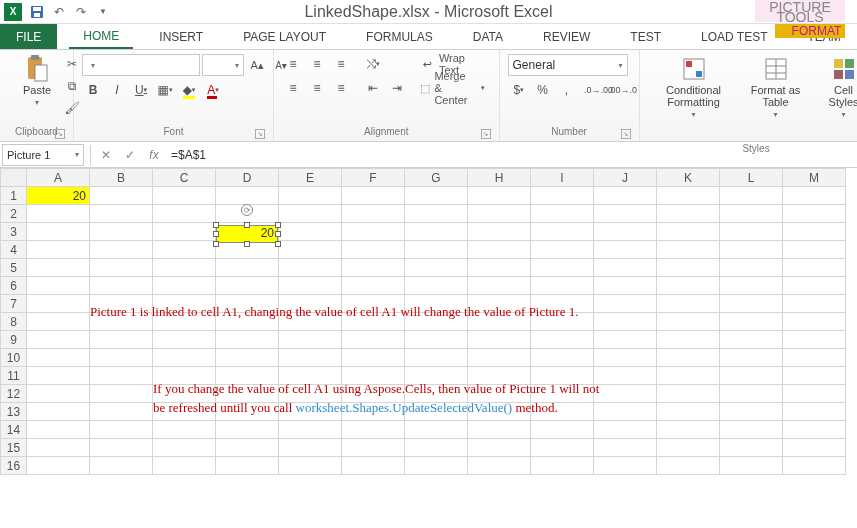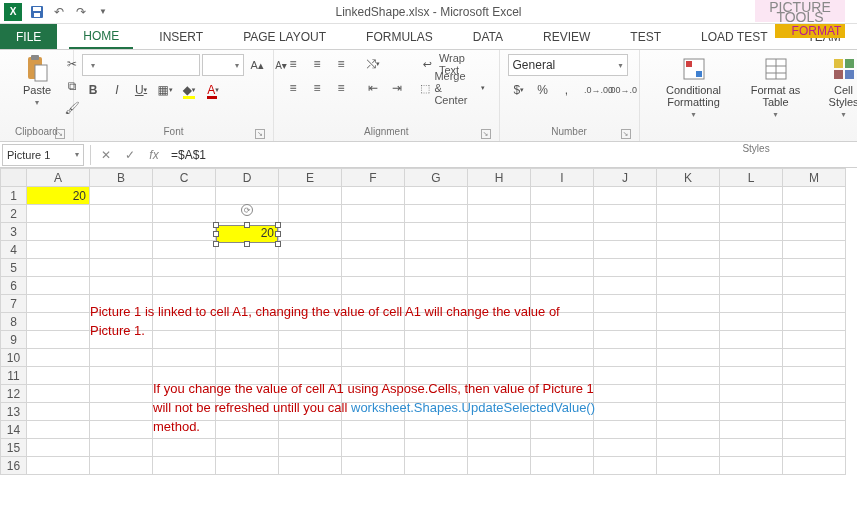--- a/index.html
+++ b/index.html
@@ -2,21 +2,21 @@
 <html><head>
 <meta charset="utf-8">
 <style>
   * { box-sizing: border-box; margin: 0; padding: 0; }
   body { font-family: "Segoe UI", Tahoma, sans-serif; font-size: 12px; background: #fff; color: #333; width: 857px; height: 528px; overflow: hidden; position: relative; }
   
   
   .qat { height: 24px; background: #fff; display: flex; align-items: center; position: relative; border-bottom: 1px solid #e0e0e0; }
   .qat .appicon { width: 18px; height: 18px; margin: 0 4px; background: #107c41; display:flex; align-items:center; justify-content:center; color:#fff; font-weight:bold; font-size:10px; }
   .qat .qbtn { width: 22px; height: 22px; display:flex; align-items:center; justify-content:center; color:#666; font-size:12px; cursor:pointer; }
-  .qat .title { position: absolute; left: 50%; transform: translateX(-50%); font-size: 12px; color:#555; }
+  .qat .title { position: absolute; left: 50%; transform: translateX(-50%); font-size: 16px; color:#555; }
   .qat .ptools { position: absolute; right: 12px; top:0; height:24px; text-align:center; }
   .qat .ptools .lbl { font-size: 14px; color:#888; line-height:10px; padding-top:2px; background:#fbe6f3; width:90px; }
   
   
   .tabs { height: 26px; background: #fff; display:flex; align-items:stretch; border-bottom: 1px solid #d0d0d0; position:relative;gap:12px; }
   .tab { padding: 0 14px; display:flex; align-items:center; font-size:12px; color:#444; cursor:pointer; }
   .tab.file { background:#217346; color:#fff; padding: 0 16px; }
   .tab.active { color:#217346; border-bottom:2px solid #217346; }
   .tab.context { background:#eab308; color:#b81b8f; position:absolute; right:12px; width:70px; justify-content:center;padding-left:27px; }
   
@@ -52,21 +52,21 @@
   .grid table { border-collapse:collapse; table-layout:fixed; }
   .grid th, .grid td { border:1px solid #d5d5d5; font-size:12px; color:#333; }
   .grid th { background:#f3f3f3; font-weight:normal; color:#555; height:18px; }
   .grid th.colh { width:63px; }
   .grid th.rowh { width:26px; background:#f3f3f3; text-align:center; }
   .grid td { width:63px; height:18px; padding:0 3px; text-align:right; vertical-align:middle; }
   .grid .corner { width:26px; height:18px; background:#f0f0f0; }
   .grid .ylw { background:#ffff00; }
   .handle { position:absolute; width:6px; height:6px; background:#fff; border:1px solid #666; }
   .rot { position:absolute; width:12px; height:12px; border:1px solid #888; border-radius:50%; background:#fff; display:flex; align-items:center; justify-content:center; font-size:8px; color:#888; }
-  .overlaytext { position:absolute; font-size:13px; color:#c00000; font-family:Liberation Sans, sans-serif; line-height:19px; }
+  .overlaytext { position:absolute; font-size:13px; color:#c00000; font-family:Liberation Serif, serif; line-height:19px; }
   .overlaytext .codefrag { color:#2f8dd0; }
 
   svg { display:block; }
 </style>
 </head>
 <body>
 
 <div class="qat">
   <div class="appicon">X</div>
   <div class="qbtn">

